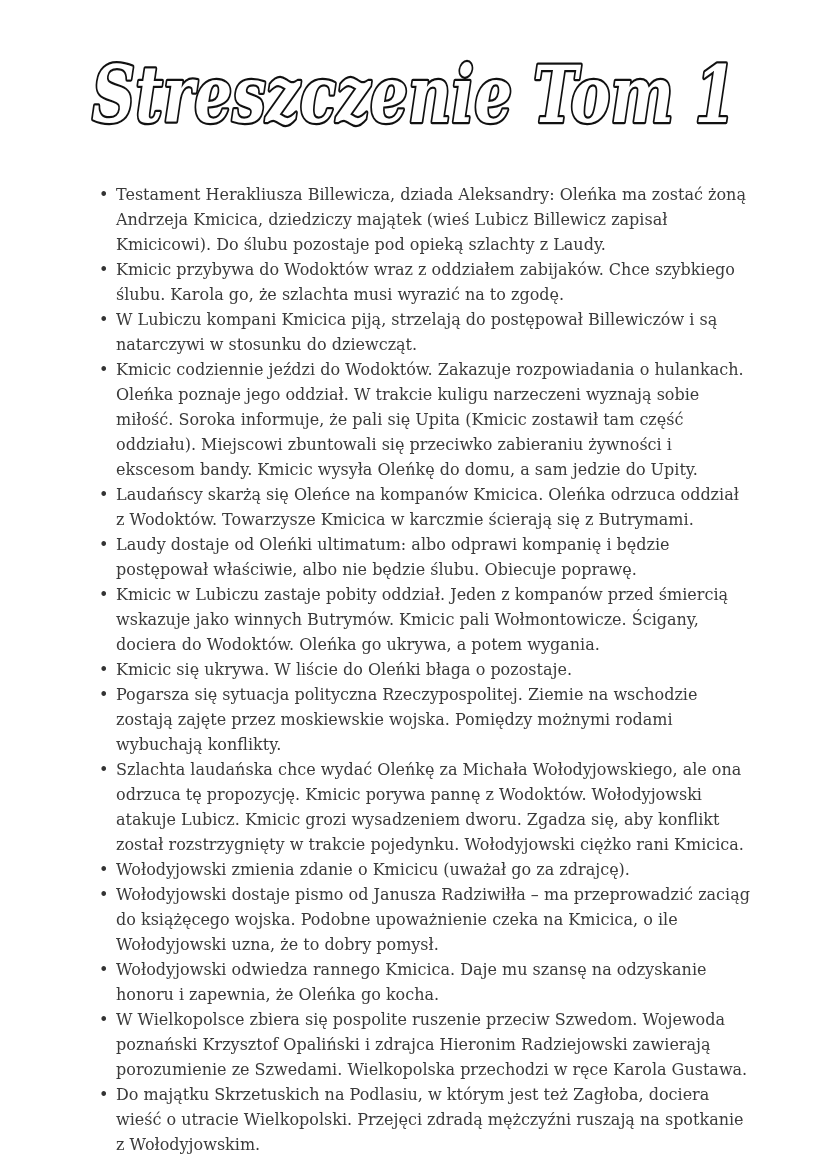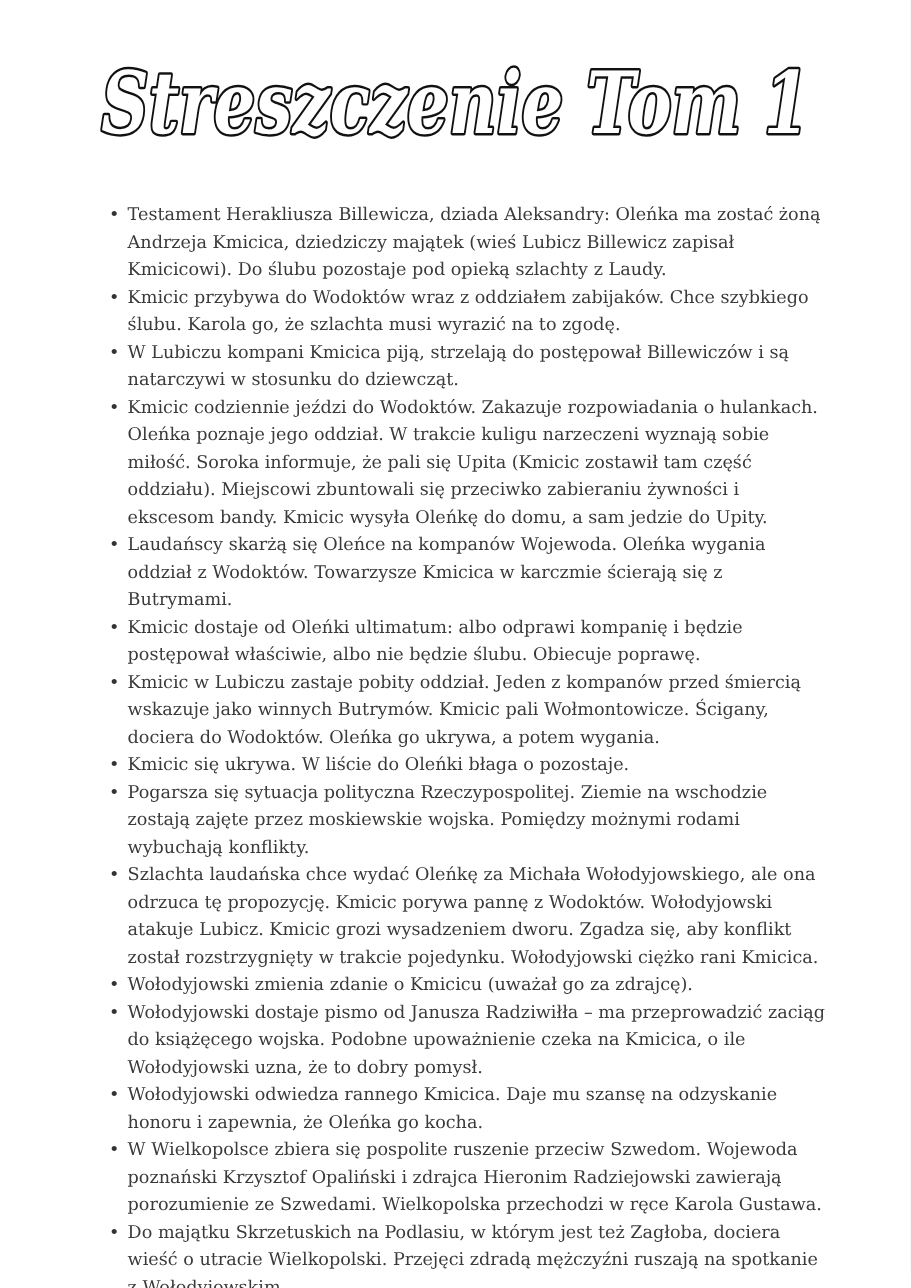--- a/index.html
+++ b/index.html
@@ -11,21 +11,21 @@
     background: #ffffff;
     overflow: hidden;
     font-family: "DejaVu Serif", "Liberation Serif", serif;
     color: #3a3a3a;
   }
   .title-banner {
     height: 158px;
     padding-top: 32px;
     display: flex;
     justify-content: center;
-    align-items: center;
+    align-items: flex-end;
   }
   .title-svg text {
     font-family: "DejaVu Serif", "Liberation Serif", serif;
   }
   .summary-list {
     list-style: none;
     margin-top: 24px;
     padding-left: 99px;
     padding-right: 76px;
   }
@@ -71,25 +71,25 @@
     <li class="item">
       <span class="bullet">•</span>
       <span class="item-text">W Lubiczu kompani Kmicica piją, strzelają do postępował Billewiczów i są natarczywi w stosunku do dziewcząt.</span>
     </li>
     <li class="item">
       <span class="bullet">•</span>
       <span class="item-text">Kmicic codziennie jeździ do Wodoktów. Zakazuje rozpowiadania o hulankach. Oleńka poznaje jego oddział. W trakcie kuligu narzeczeni wyznają sobie miłość. Soroka informuje, że pali się Upita (Kmicic zostawił tam część oddziału). Miejscowi zbuntowali się przeciwko zabieraniu żywności i ekscesom bandy. Kmicic wysyła Oleńkę do domu, a sam jedzie do Upity.</span>
     </li>
     <li class="item">
       <span class="bullet">•</span>
-      <span class="item-text">Laudańscy skarżą się Oleńce na kompanów Wojewoda. Oleńka wygania oddział z Wodoktów. Towarzysze Kmicica w karczmie ścierają się z Butrymami.</span>
+      <span class="item-text">Laudańscy skarżą się Oleńce na kompanów Kmicica. Oleńka odrzuca oddział z Wodoktów. Towarzysze Kmicica w karczmie ścierają się z Butrymami.</span>
     </li>
     <li class="item">
       <span class="bullet">•</span>
-      <span class="item-text">Kmicic dostaje od Oleńki ultimatum: albo odprawi kompanię i będzie postępował właściwie, albo nie będzie ślubu. Obiecuje poprawę.</span>
+      <span class="item-text">Laudy dostaje od Oleńki ultimatum: albo odprawi kompanię i będzie postępował właściwie, albo nie będzie ślubu. Obiecuje poprawę.</span>
     </li>
     <li class="item">
       <span class="bullet">•</span>
       <span class="item-text">Kmicic w Lubiczu zastaje pobity oddział. Jeden z kompanów przed śmiercią wskazuje jako winnych Butrymów. Kmicic pali Wołmontowicze. Ścigany, dociera do Wodoktów. Oleńka go ukrywa, a potem wygania.</span>
     </li>
     <li class="item">
       <span class="bullet">•</span>
       <span class="item-text">Kmicic się ukrywa. W liście do Oleńki błaga o pozostaje.</span>
     </li>
     <li class="item">

